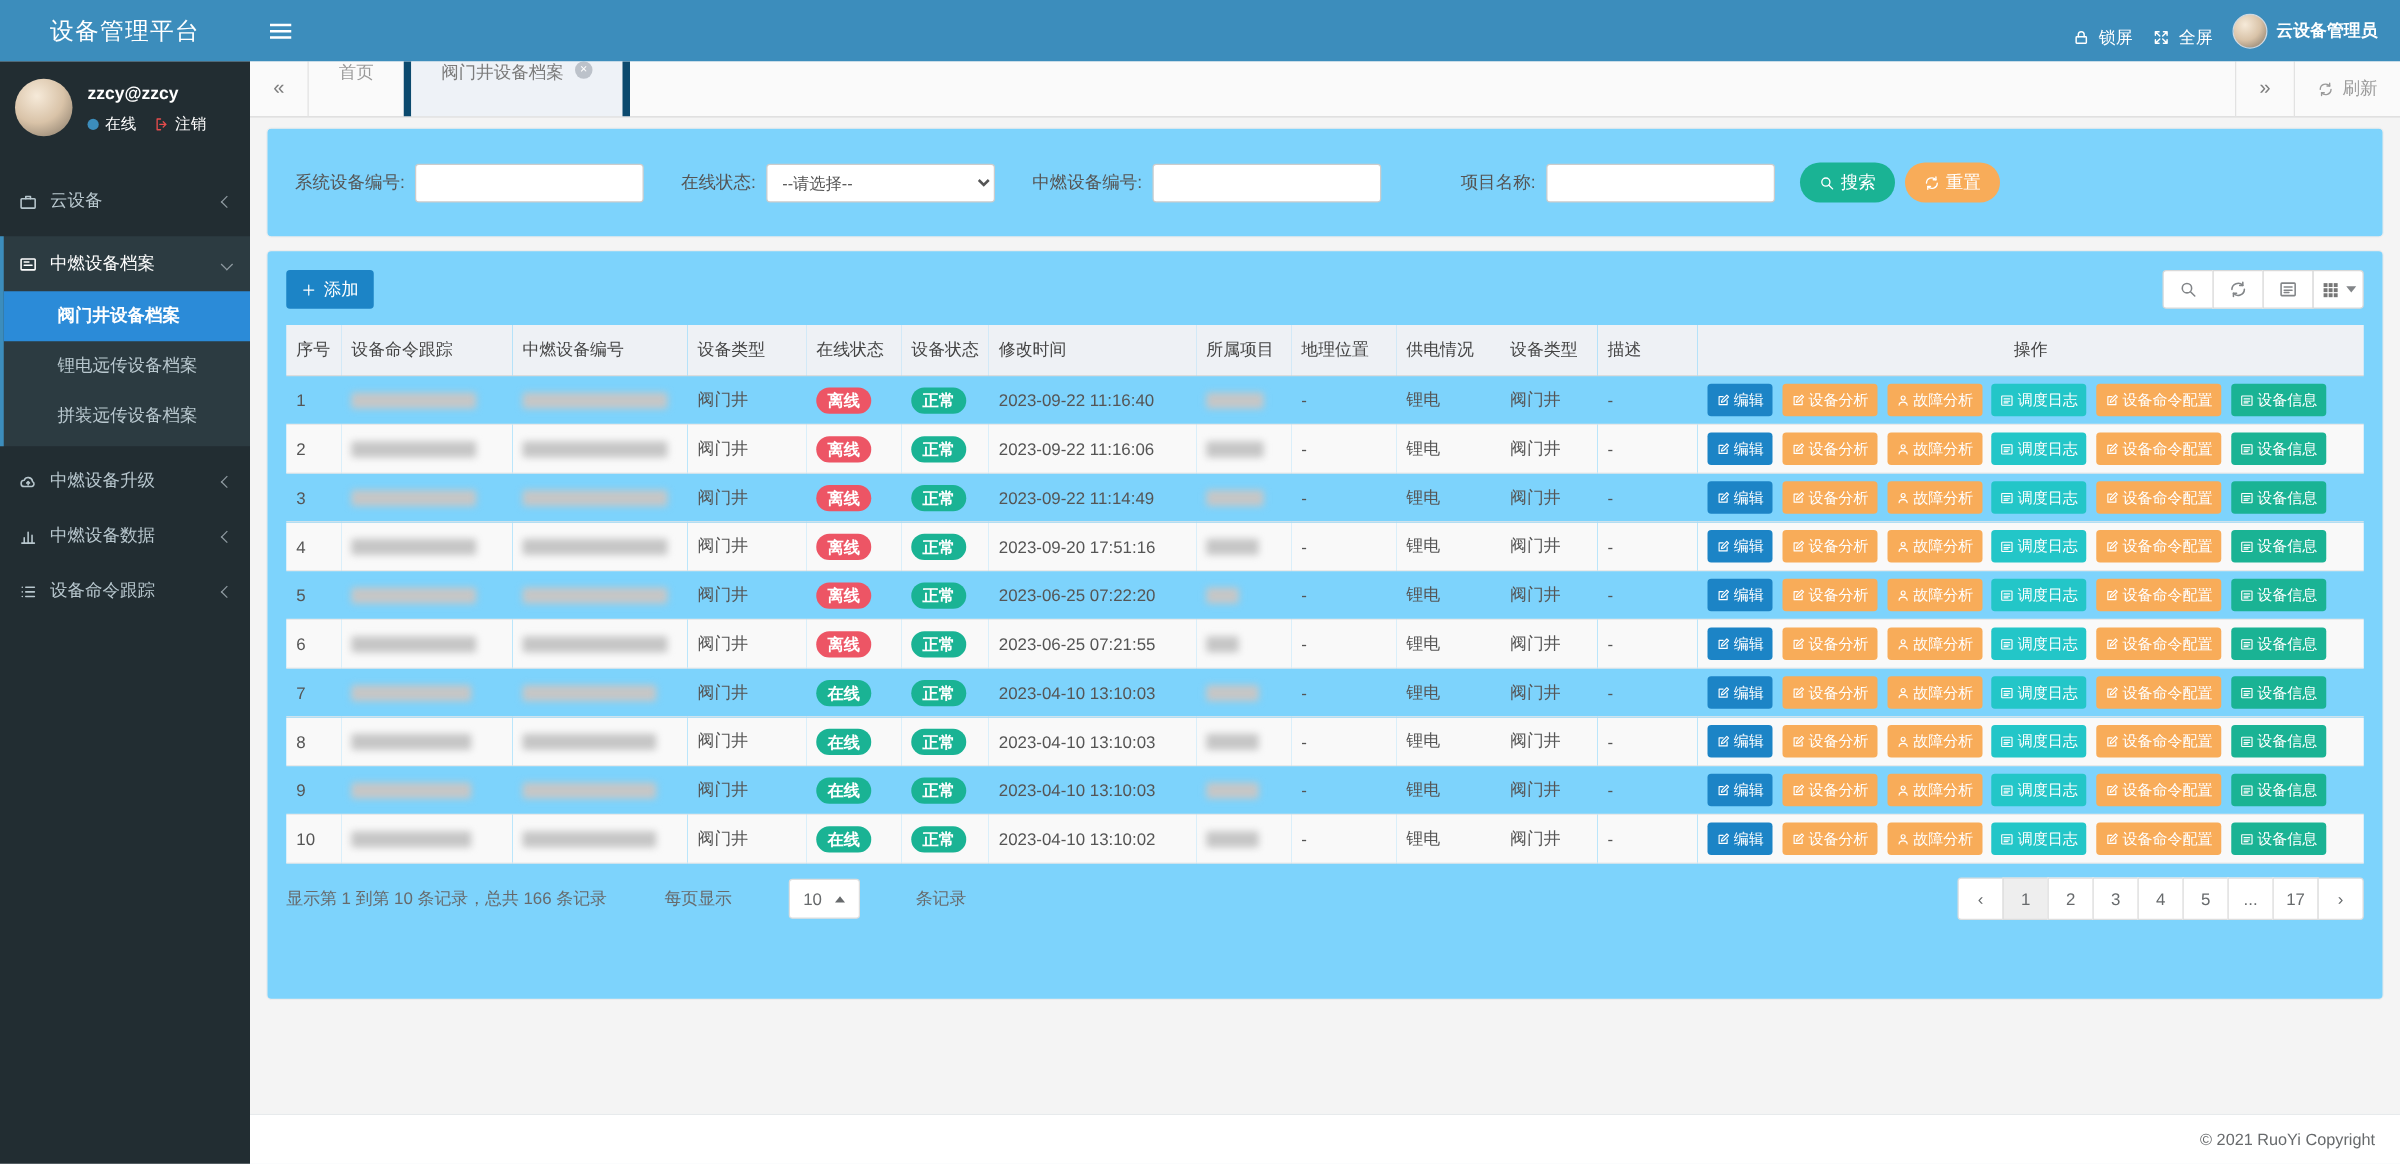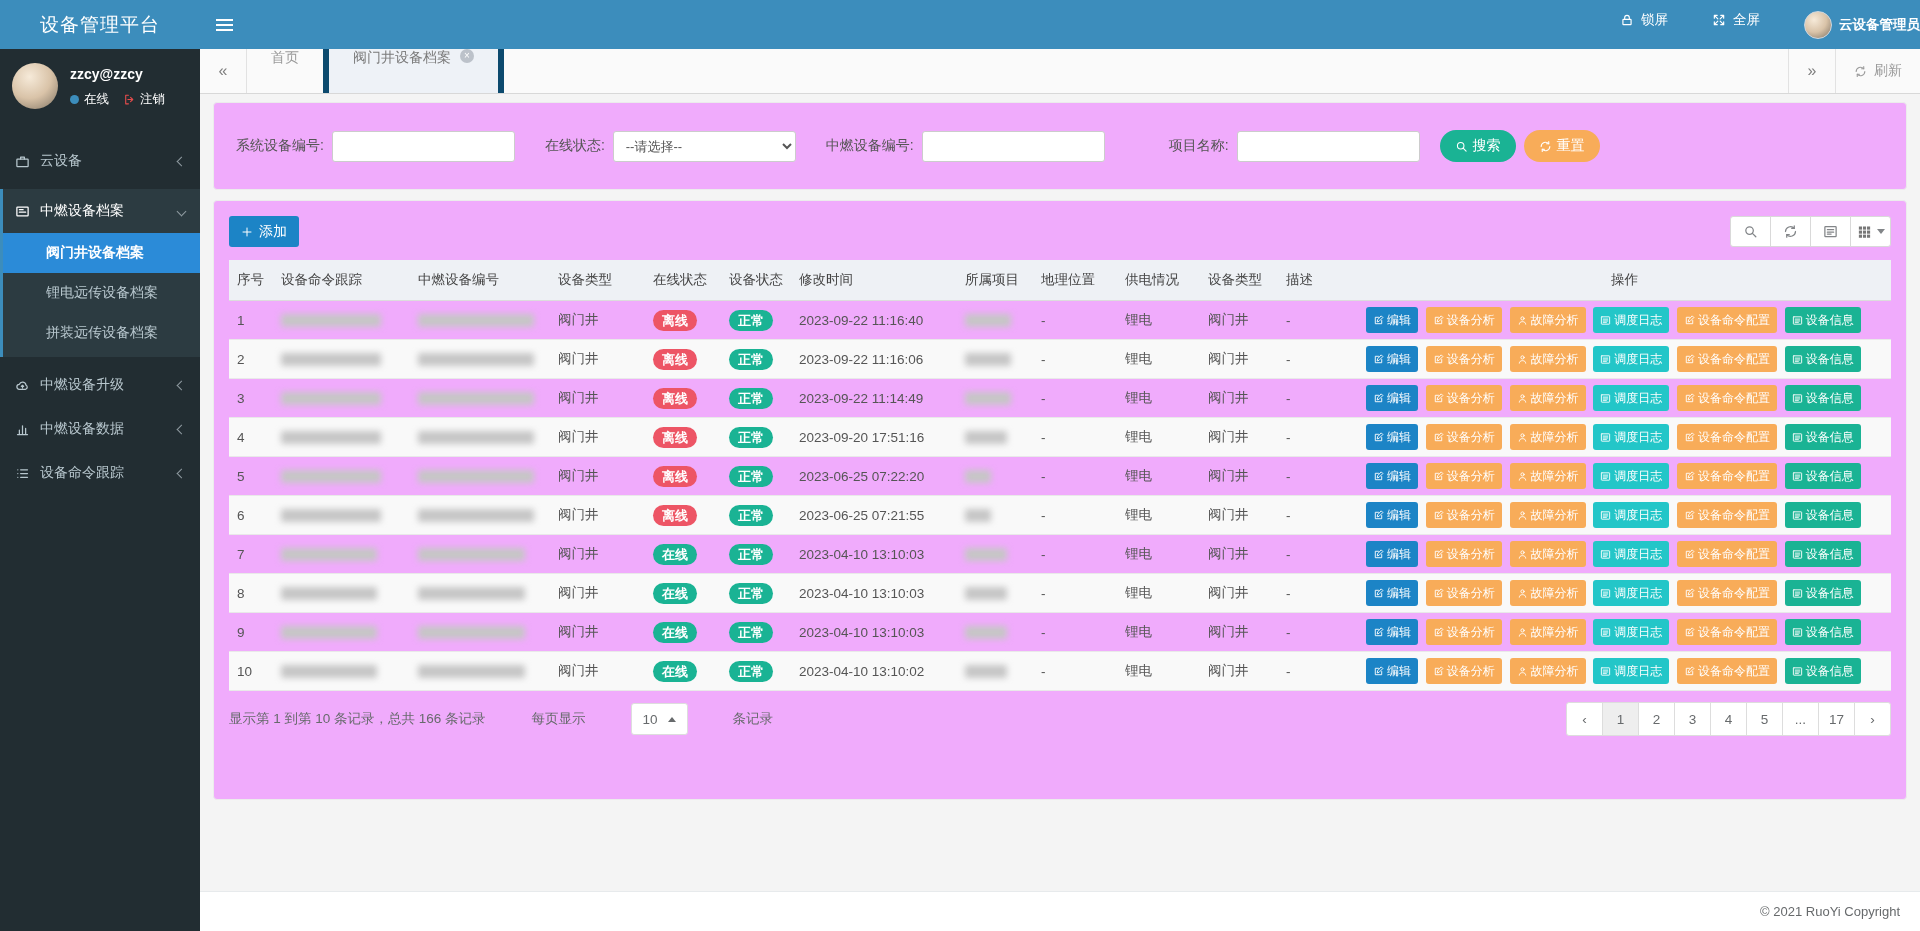--- a/index.html
+++ b/index.html
@@ -8,21 +8,21 @@
 
   
   .topbar { position:absolute; top:0; left:0; right:0; height:49px; background:#3c8dbc;
     display:flex; align-items:center; z-index:20; }
   .logo { width:200px; height:49px; color:#fff; font-size:19px; display:flex;
     align-items:center; justify-content:center; letter-spacing:1px; }
   .hamburger { width:48px; height:49px; display:flex; align-items:center; justify-content:center; cursor:pointer; }
   .hamburger-bars { width:17px; height:2px; background:#fff; position:relative; }
   .hamburger-bars::before,.hamburger-bars::after { content:""; position:absolute; left:0; width:17px; height:2px; background:#fff; }
   .hamburger-bars::before { top:-5px; } .hamburger-bars::after { top:5px; }
-  .topbar-right { margin-left:auto; display:flex; align-items:flex-start; gap:44px; }
+  .topbar-right { margin-left:auto; display:flex; align-items:flex-end; gap:16px; padding-right:18px; }
   .topbar-item { display:flex; align-items:center; gap:7px; color:#fff; font-size:13.5px; cursor:pointer; }
   .topbar-item svg { stroke:#fff; }
   .avatar-sm { width:28px; height:28px; border-radius:50%;
     background:radial-gradient(circle at 35% 30%, #f6ead9, #d9c3a8 50%, #8f8170 90%); border:1px solid #cfd8e0; }
 
   
   .sidebar { position:absolute; top:49px; left:0; bottom:0; width:200px; background:#222d32; color:#b8c7ce; }
   .user-panel { display:flex; padding:14px 12px 10px; }
   .avatar-lg { width:46px; height:46px; border-radius:50%; flex:none;
     background:radial-gradient(circle at 38% 30%, #f6ead9, #d9c3a8 50%, #877a69 95%); }
@@ -57,21 +57,21 @@
     font-size:14px; cursor:pointer; gap:9px; }
   .tab.active { background:#eef2f7; color:#7b7b7b; }
   .tab-close { width:14px; height:14px; border-radius:50%; background:#bcc2ca; color:#fff; font-size:10px;
     line-height:14px; text-align:center; cursor:pointer; }
   .tabbar-right { margin-left:auto; display:flex; }
   .refresh-tab-btn { display:flex; align-items:center; gap:7px; padding:0 18px; border-left:1px solid #e2e2e2;
     color:#9a9a9a; font-size:14px; cursor:pointer; }
   .refresh-tab-btn svg { stroke:#9a9a9a; }
 
   .content { padding:8px 13px 0; }
-  .panel { background:#f0abfc; border:1px solid #ececec; border-radius:4px; }
+  .panel { background:#7dd3fc; border:1px solid #ececec; border-radius:4px; }
 
   
   .search-panel { height:88px; display:flex; align-items:center; padding:0 22px; margin-bottom:10px; }
   .form-group { display:flex; align-items:center; margin-right:30px; }
   .form-group.gap-lg { margin-right:0; margin-left:34px; }
   .form-label { color:#555; font-size:14px; margin-right:8px; white-space:nowrap; }
   .form-input { width:183px; height:31px; border:1px solid #ccc; border-radius:3px; padding:0 8px;
     font-size:13px; color:#555; outline:none; background:#fff; }
   .btn-pill { height:32px; border:none; border-radius:16px; color:#fff; font-size:14px;
     display:inline-flex; align-items:center; gap:5px; padding:0 15px; cursor:pointer; }

